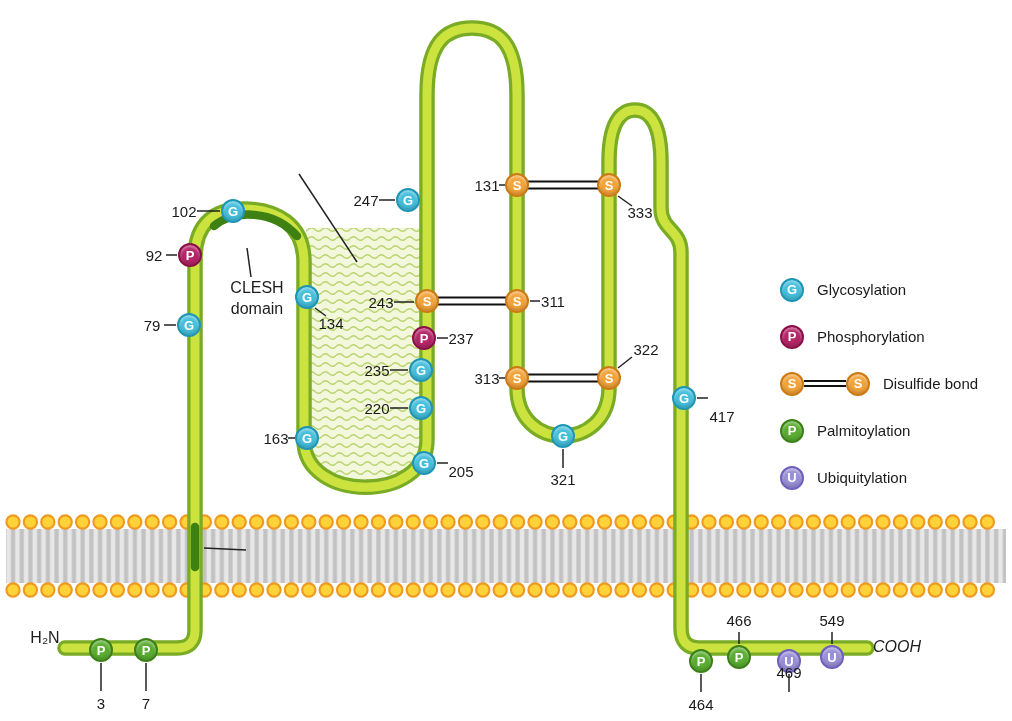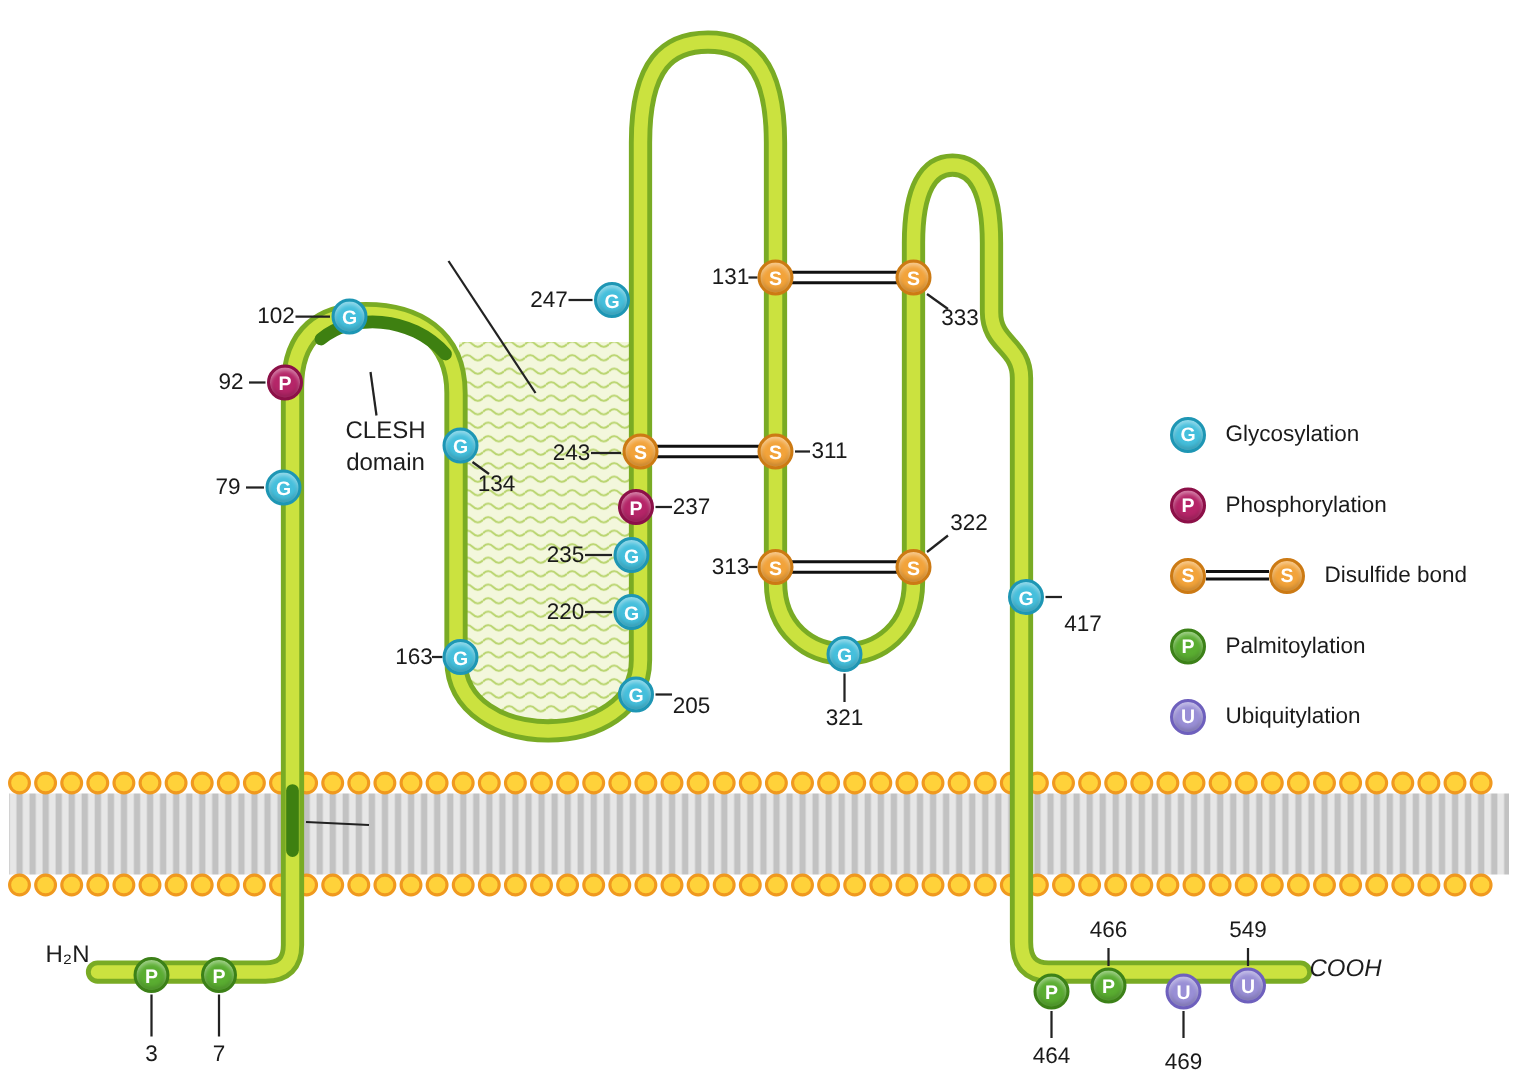--- a/index.html
+++ b/index.html
@@ -273,21 +273,21 @@
       <div class="residue-label" style="left: 722px; top: 416px;">417</div>
       <div class="mod-circle" style="left: 89px; top: 638px; background: rgb(90, 173, 49); border-color: rgb(60, 129, 24);">P</div>
       <div class="residue-label" style="left: 101px; top: 703px;">3</div>
       <div class="mod-circle" style="left: 134px; top: 638px; background: rgb(90, 173, 49); border-color: rgb(60, 129, 24);">P</div>
       <div class="residue-label" style="left: 146px; top: 703px;">7</div>
       <div class="mod-circle" style="left: 689px; top: 649px; background: rgb(90, 173, 49); border-color: rgb(60, 129, 24);">P</div>
       <div class="residue-label" style="left: 701px; top: 704px;">464</div>
       <div class="mod-circle" style="left: 727px; top: 645px; background: rgb(90, 173, 49); border-color: rgb(60, 129, 24);">P</div>
       <div class="residue-label" style="left: 739px; top: 620px;">466</div>
       <div class="mod-circle" style="left: 777px; top: 649px; background: rgb(153, 143, 214); border-color: rgb(110, 96, 189);">U</div>
-      <div class="residue-label" style="left: 789px; top: 708px; text-align: center;">469</div>
+      <div class="residue-label" style="left: 789px; top: 672px; text-align: center;">469</div>
       <div class="mod-circle" style="left: 820px; top: 645px; background: rgb(153, 143, 214); border-color: rgb(110, 96, 189);">U</div>
       <div class="residue-label" style="left: 832px; top: 620px;">549</div>
     </div>
 
   <div class="diagram-label" style="left:257px;top:299px;">CLESH
 domain</div>
   <div class="diagram-label" style="left:45px;top:638px;">H₂N</div>
   <div class="diagram-label" style="left:897px;top:647px;font-style:italic;">COOH</div>
 
   <div class="legend" id="legend">

